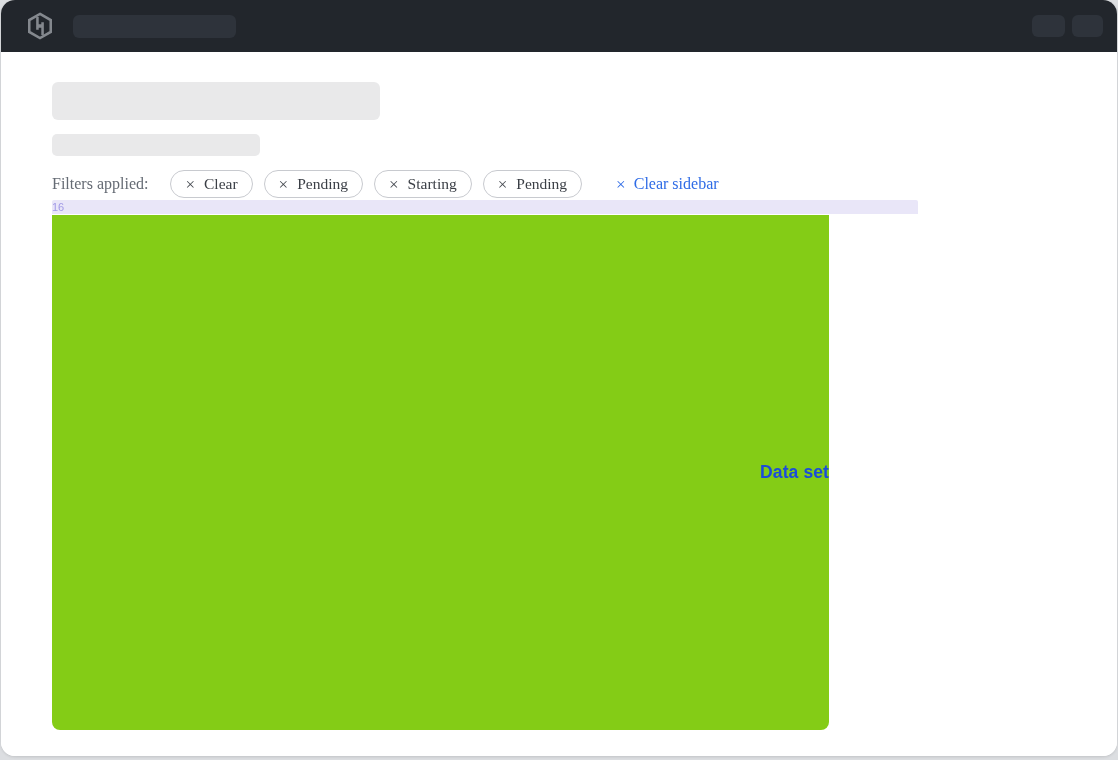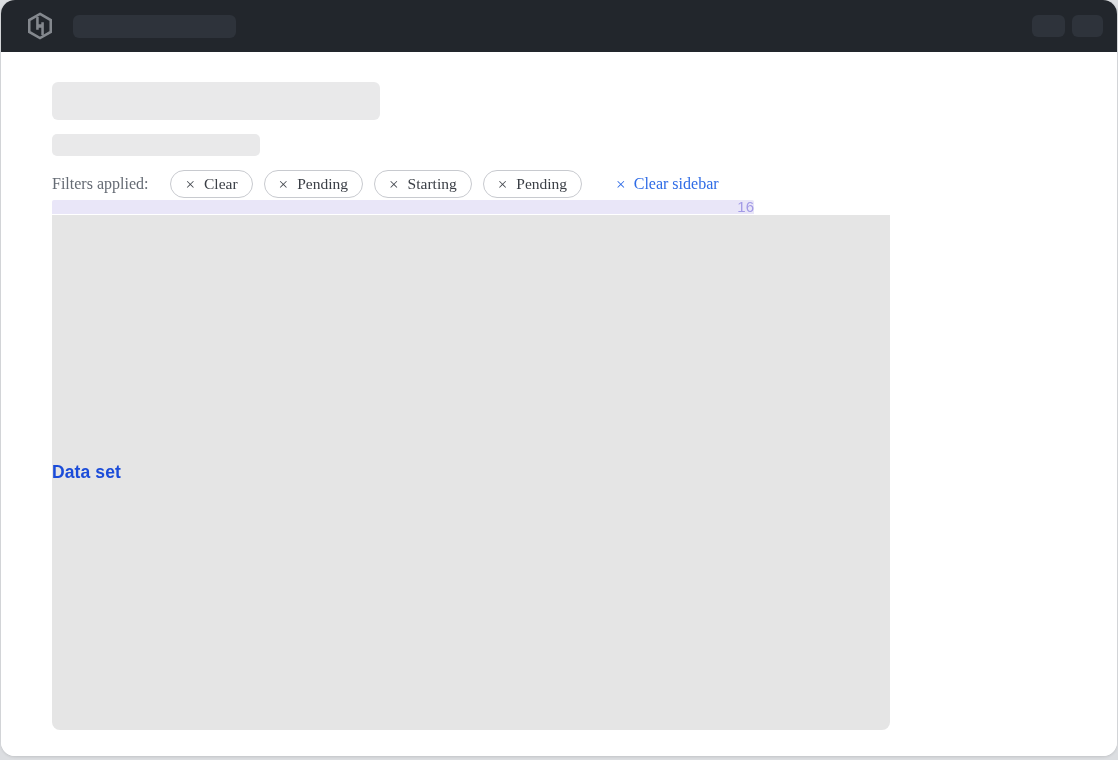--- a/index.html
+++ b/index.html
@@ -124,39 +124,39 @@
     gap: 8px;
     margin-left: 34px;
     color: #2e6be6;
     font-size: 16px;
     cursor: pointer;
     white-space: nowrap;
   }
   .clear-filters .x { font-size: 17px; line-height: 1; }
   
   .grid-header-bar {
-    width: 702px;
+    width: 866px;
     height: 14px;
     margin-top: 2px;
     background: #e9e6f8;
     border-radius: 2px 2px 0 0;
-    text-align: right;
-    font-size: 15px;
+    text-align: left;
+    font-size: 11px;
     line-height: 14px;
     color: #a29ae6;
   }
   .data-area {
-    width: 838px;
+    width: 777px;
     height: 515px;
     margin-top: 1px;
-    background: #e5e5e5;
+    background: #84cc16;
     border-radius: 0 0 8px 8px;
     display: flex;
     align-items: center;
-    justify-content: flex-start;
+    justify-content: flex-end;
   }
   .data-label {
     color: #1b4cd9;
     font-size: 17.5px;
     font-weight: 700;
     letter-spacing: 0.1px;
   }
 </style>
 </head>
 <body>

